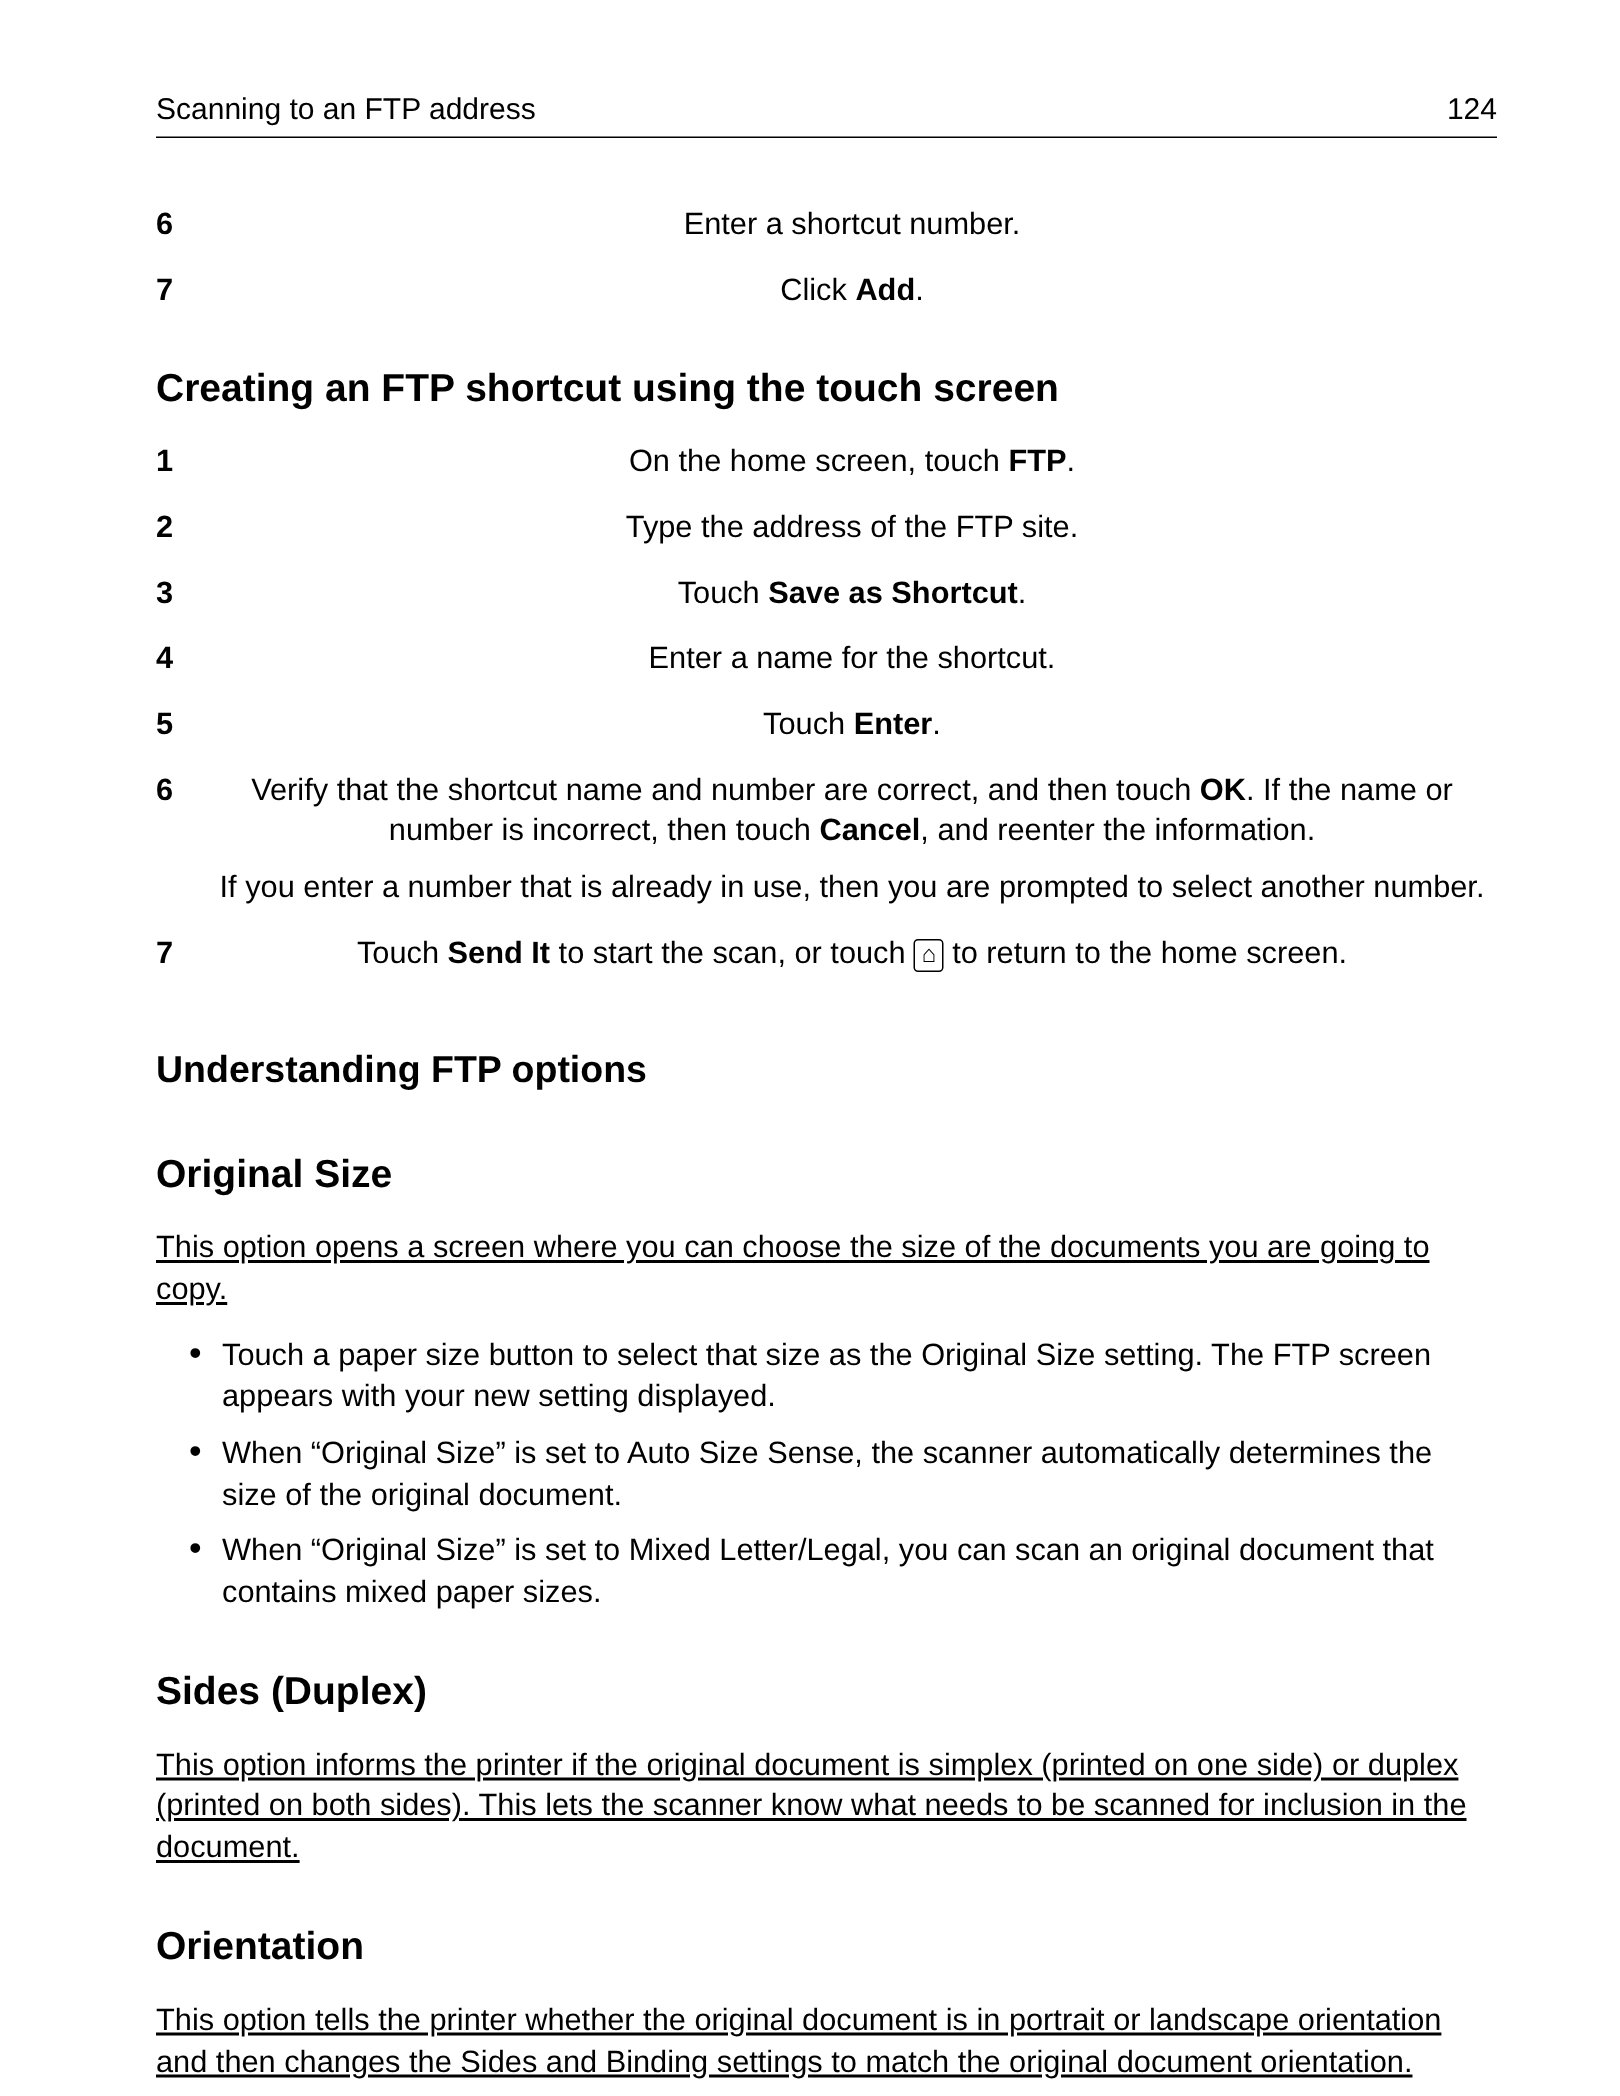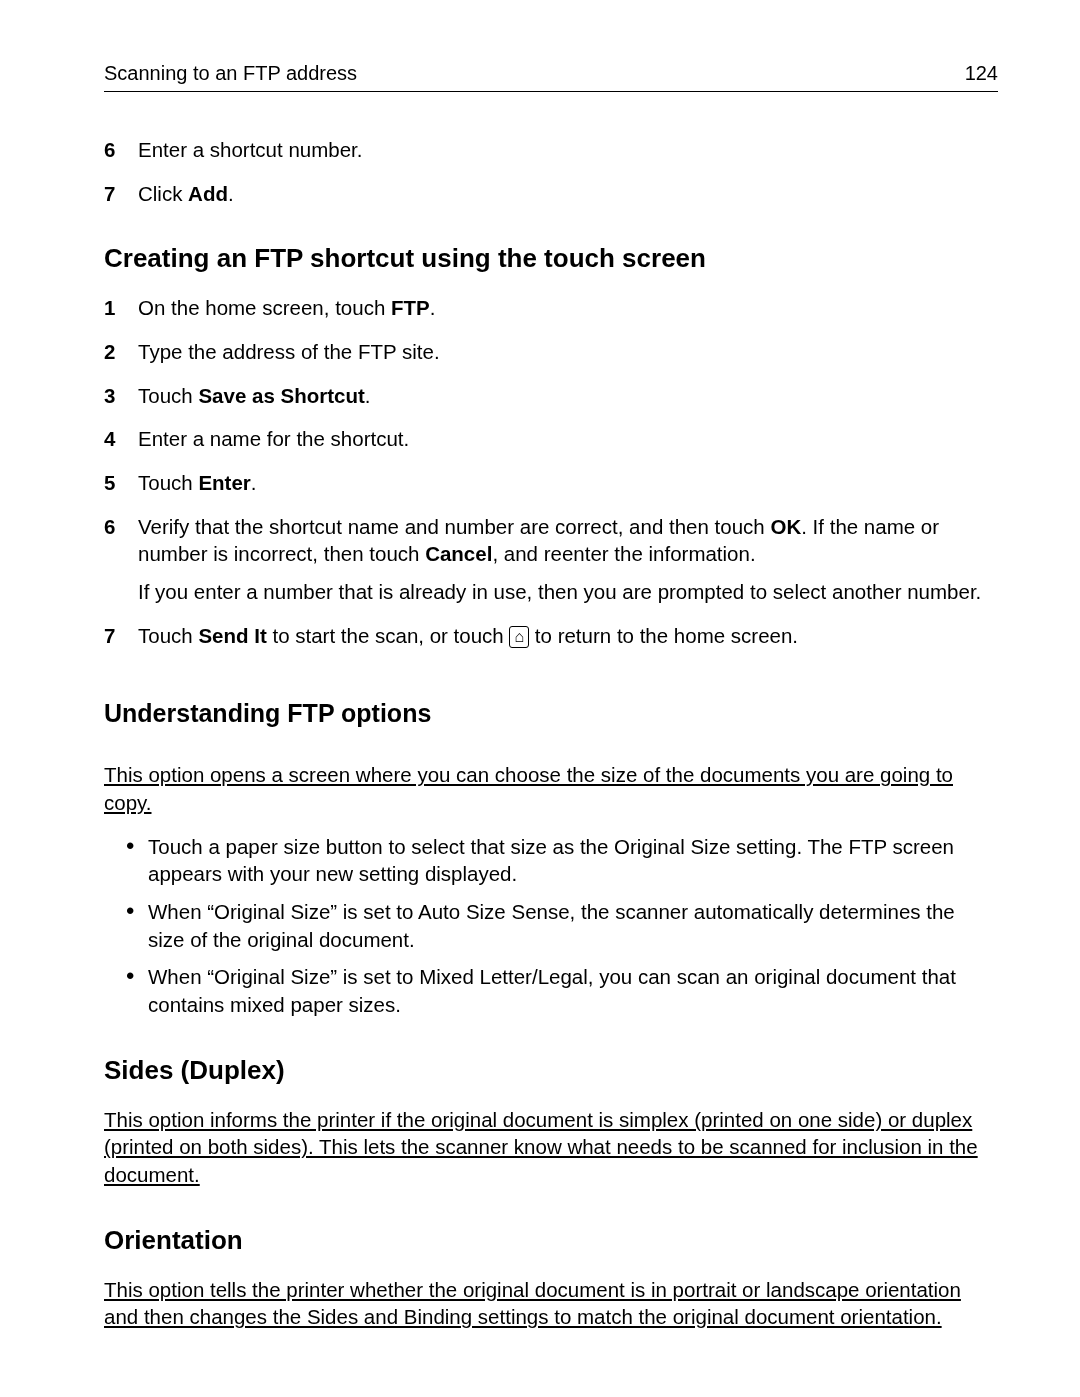--- a/index.html
+++ b/index.html
@@ -28,20 +28,21 @@
     list-style: none;
     padding: 0;
     margin: 0;
     counter-reset: item;
   }
   ol.numbered > li {
     counter-increment: item;
     position: relative;
     padding-left: 34px;
     margin-bottom: 16px;
+    text-align: center;
   }
   ol.numbered > li::before {
     content: counter(item);
     font-weight: 700;
     position: absolute;
     left: 0;
     top: 0;
   }
   ol.start6 { counter-reset: item 5; }
 
@@ -131,20 +132,21 @@
       <span>Verify that the shortcut name and number are correct, and then touch </span><b>OK</b><span>. If the name or number is incorrect, then touch </span><b>Cancel</b><span>, and reenter the information.</span>
       <div class="sub-note">If you enter a number that is already in use, then you are prompted to select another number.</div>
     </li>
     <li>
       <span>Touch </span><b>Send It</b><span> to start the scan, or touch </span><span class="home-icon">⌂</span><span> to return to the home screen.</span>
     </li>
   </ol>
 
   <h1 class="majorheading">Understanding FTP options</h1>
 
+  <h2 class="subheading">Original Size</h2>
   <p class="body">This option opens a screen where you can choose the size of the documents you are going to copy.</p>
   <ul class="bullets">
     <li>Touch a paper size button to select that size as the Original Size setting. The FTP screen appears with your new setting displayed.</li>
     <li>When “Original Size” is set to Auto Size Sense, the scanner automatically determines the size of the original document.</li>
     <li>When “Original Size” is set to Mixed Letter/Legal, you can scan an original document that contains mixed paper sizes.</li>
   </ul>
 
   <h2 class="subheading">Sides (Duplex)</h2>
   <p class="body">This option informs the printer if the original document is simplex (printed on one side) or duplex (printed on both sides). This lets the scanner know what needs to be scanned for inclusion in the document.</p>
 

